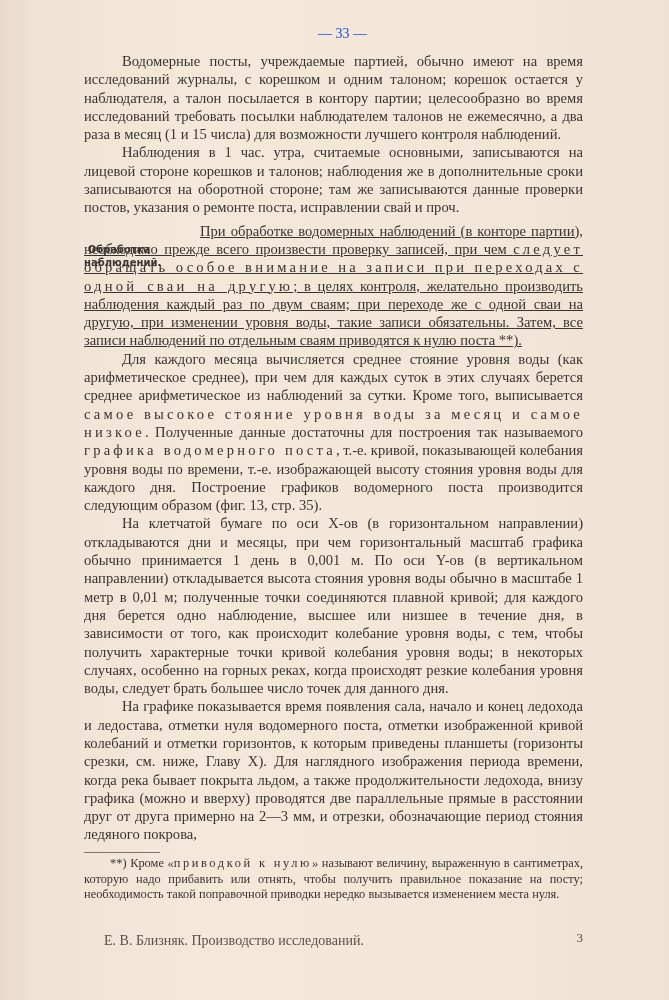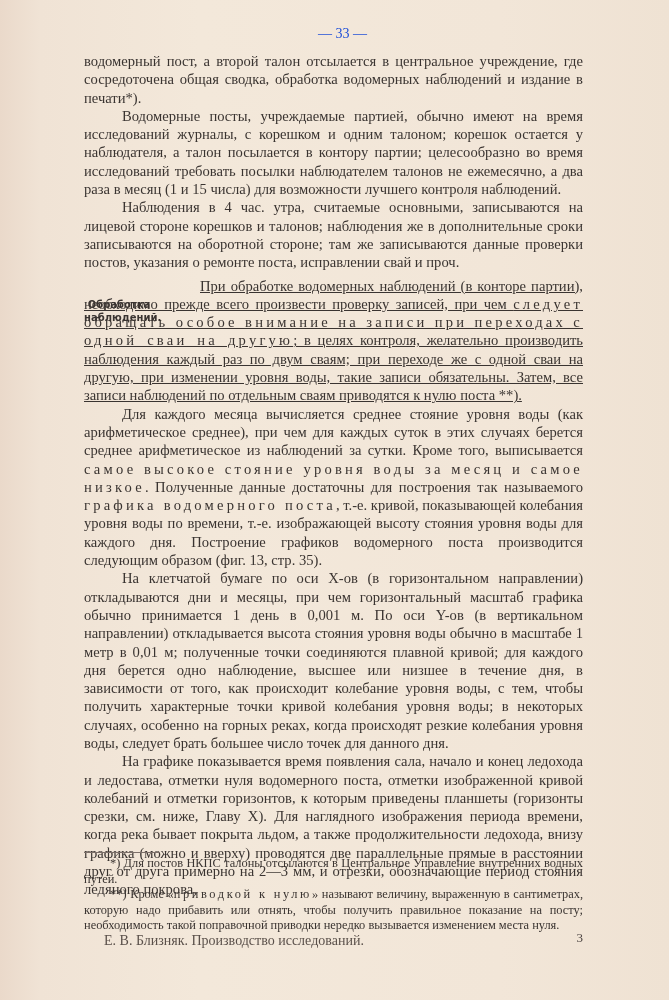--- a/index.html
+++ b/index.html
@@ -22,39 +22,37 @@
   .footnotes p { margin:0; text-indent:26px; }
   .signature { position:absolute; top:933px; left:104px; font-size:14px; color:#5a504a; }
   .sheet-number { position:absolute; top:930px; right:86px; font-size:13px; color:#4a4240; }
 </style>
 </head>
 <body>
 
 <div class="page-number">— 33 —</div>
 
 <div class="body-text">
-  <p>водомерный пост, а второй талон отсылается в центральное учреждение, где сосредоточена общая сводка, обработка водомерных наблюдений и издание в печати*).</p>
   <p class="indent">Водомерные посты, учреждаемые партией, обычно имеют на время исследований журналы, с корешком и одним талоном; корешок остается у наблюдателя, а талон посылается в контору партии; целесообразно во время исследований требовать посылки наблюдателем талонов не ежемесячно, а два раза в месяц (1 и 15 числа) для возможности лучшего контроля наблюдений.</p>
-  <p class="indent">Наблюдения в 4 час. утра, считаемые основными, записываются на лицевой стороне корешков и талонов; наблюдения же в дополнительные сроки записываются на оборотной стороне; там же записываются данные проверки постов, указания о ремонте поста, исправлении свай и проч.</p>
+  <p class="indent">Наблюдения в 1 час. утра, считаемые основными, записываются на лицевой стороне корешков и талонов; наблюдения же в дополнительные сроки записываются на оборотной стороне; там же записываются данные проверки постов, указания о ремонте поста, исправлении свай и проч.</p>
   <div class="sidenote-row" style="margin-top:5px;">
     <div class="sidenote" style="top:21px;">Обработка наблюдений.</div>
     <p class="indent" style="text-indent:116px;text-decoration:underline;">
       <span>При обработке водомерных наблюдений (в конторе партии), необходимо прежде всего произвести проверку записей, при чем </span><span class="spaced">следует обращать особое внимание на записи при переходах с одной сваи на другую</span><span>; в целях контроля, желательно производить наблюдения каждый раз по двум сваям; при переходе же с одной сваи на другую, при изменении уровня воды, такие записи обязательны. Затем, все записи наблюдений по отдельным сваям приводятся к нулю поста **).</span>
     </p>
   </div>
   <p class="indent">
     <span>Для каждого месяца вычисляется среднее стояние уровня воды (как арифметическое среднее), при чем для каждых суток в этих случаях берется среднее арифметическое из наблюдений за сутки. Кроме того, выписывается </span><span class="spaced">самое высокое стояние уровня воды за месяц и самое низкое</span><span>. Полученные данные достаточны для построения так называемого </span><span class="spaced">графика водомерного поста</span><span>, т.-е. кривой, показывающей колебания уровня воды по времени, т.-е. изображающей высоту стояния уровня воды для каждого дня. Построение графиков водомерного поста производится следующим образом (фиг. 13, стр. 35).</span>
   </p>
   <p class="indent">На клетчатой бумаге по оси X-ов (в горизонтальном направлении) откладываются дни и месяцы, при чем горизонтальный масштаб графика обычно принимается 1 день в 0,001 м. По оси Y-ов (в вертикальном направлении) откладывается высота стояния уровня воды обычно в масштабе 1 метр в 0,01 м; полученные точки соединяются плавной кривой; для каждого дня берется одно наблюдение, высшее или низшее в течение дня, в зависимости от того, как происходит колебание уровня воды, с тем, чтобы получить характерные точки кривой колебания уровня воды; в некоторых случаях, особенно на горных реках, когда происходят резкие колебания уровня воды, следует брать большее число точек для данного дня.</p>
   <p class="indent">На графике показывается время появления сала, начало и конец ледохода и ледостава, отметки нуля водомерного поста, отметки изображенной кривой колебаний и отметки горизонтов, к которым приведены планшеты (горизонты срезки, см. ниже, Главу X). Для наглядного изображения периода времени, когда река бывает покрыта льдом, а также продолжительности ледохода, внизу графика (можно и вверху) проводятся две параллельные прямые в расстоянии друг от друга примерно на 2—3 мм, и отрезки, обозначающие период стояния ледяного покрова,</p>
 </div>
 
 <div class="rule"></div>
 
 <div class="footnotes">
-  <p>*) Для постов НКПС талоны отсылаются в Центральное Управление внутренних водных путей.</p>
   <p>
     <span>**) Кроме «</span><span class="spaced" style="letter-spacing:2.6px;">приводкой к нулю</span><span>» называют величину, выраженную в сантиметрах, которую надо прибавить или отнять, чтобы получить правильное показание на посту; необходимость такой поправочной приводки нередко вызывается изменением места нуля.</span>
   </p>
 </div>
 
 <div class="signature">Е. В. Близняк. Производство исследований.</div>
 <div class="sheet-number">3</div>
 
 </body></html>

